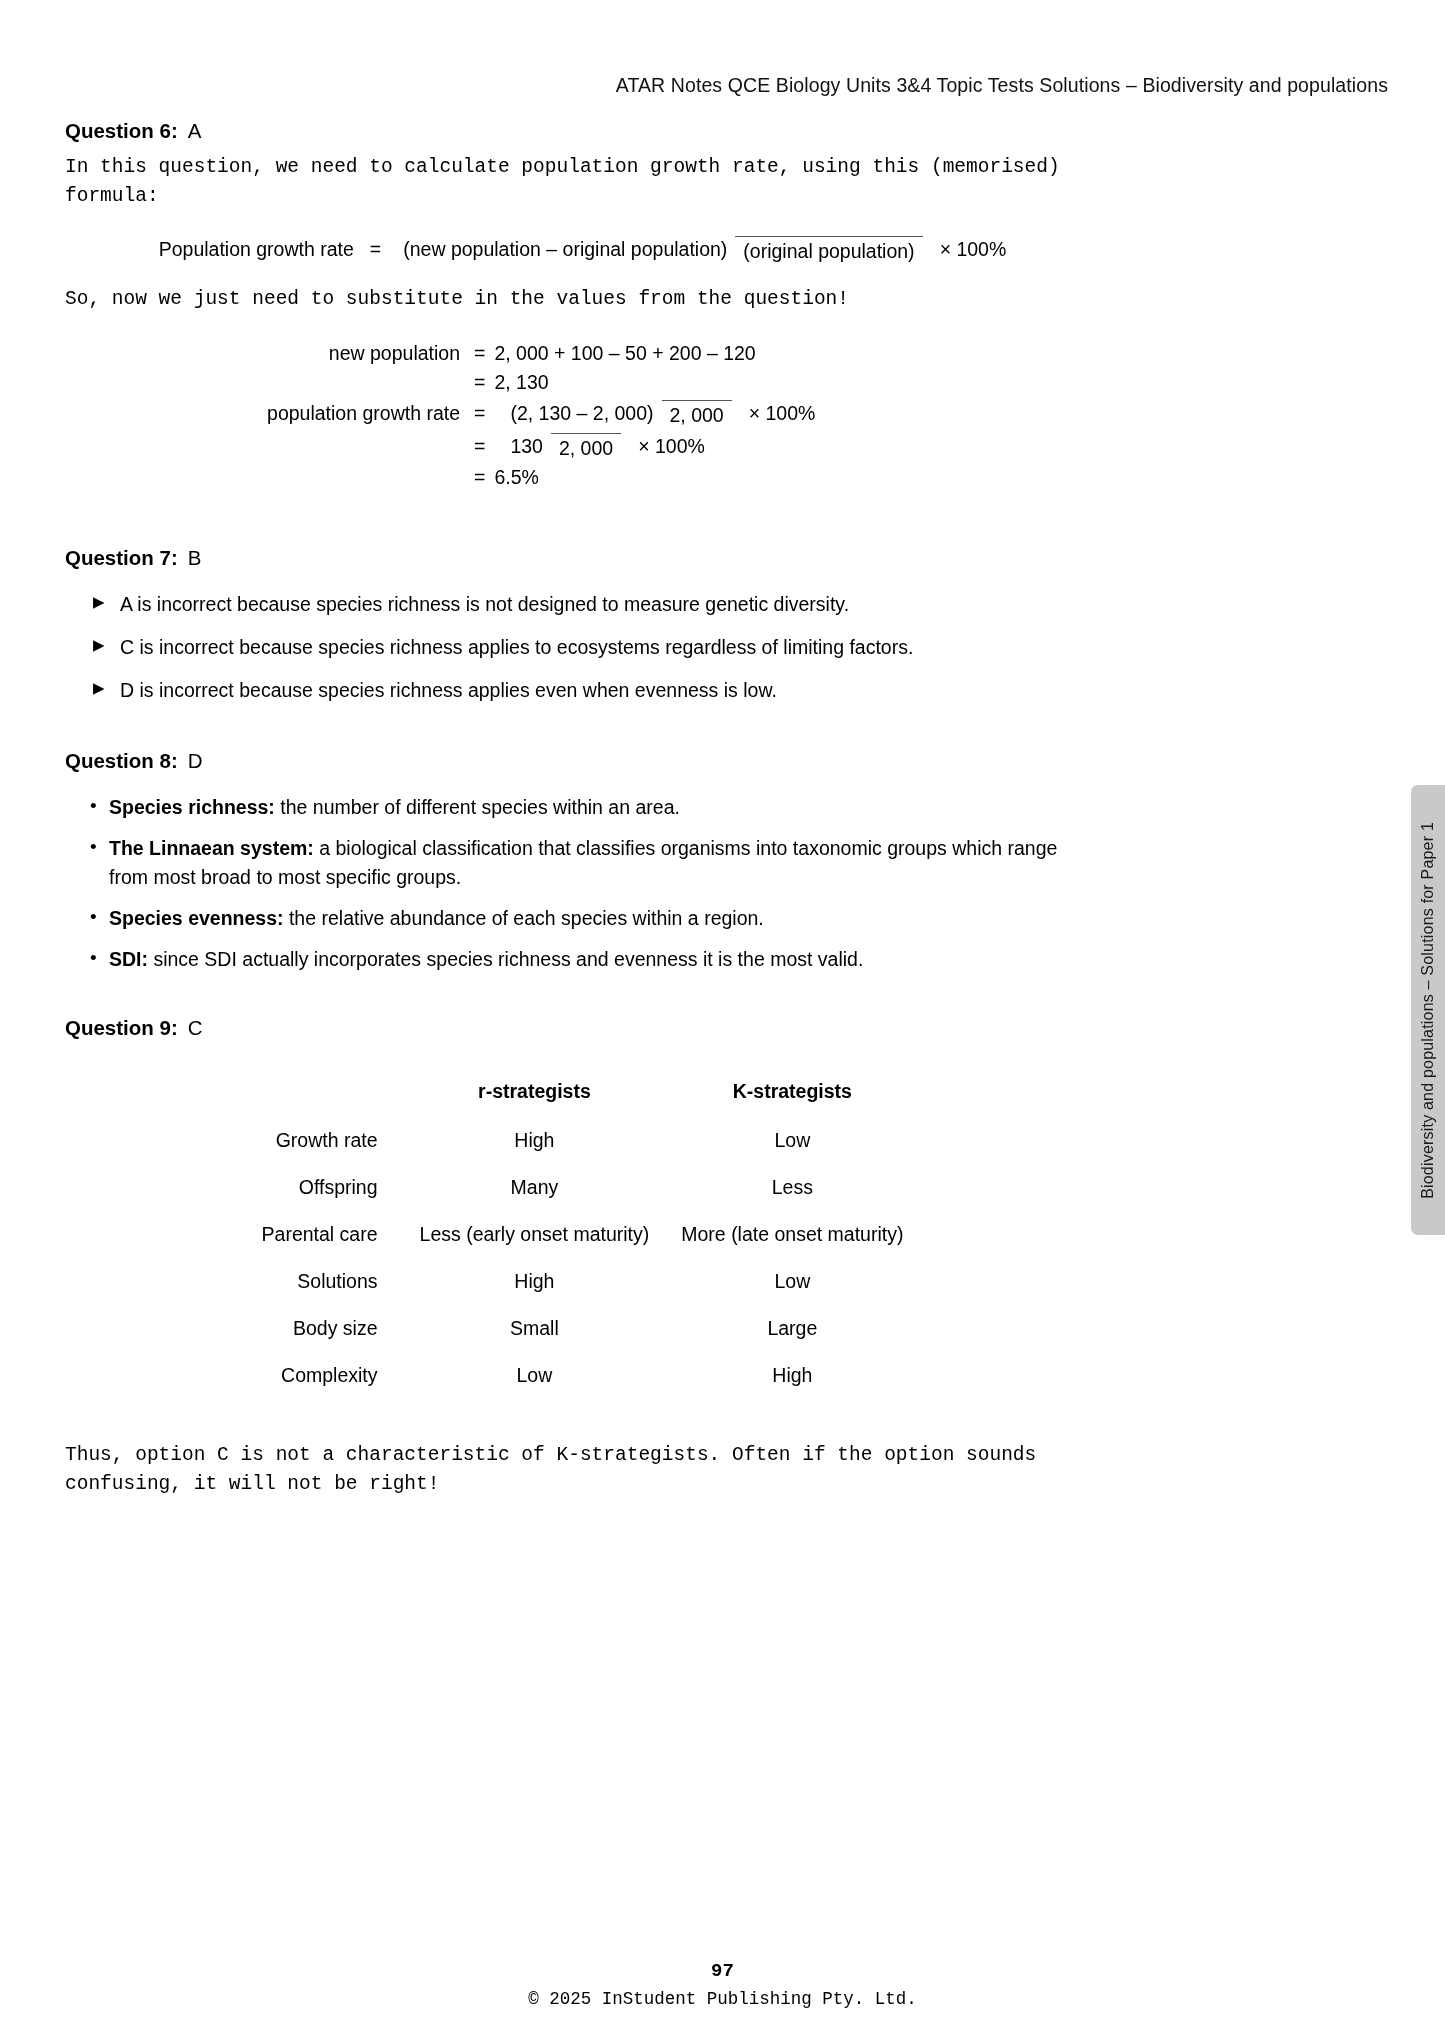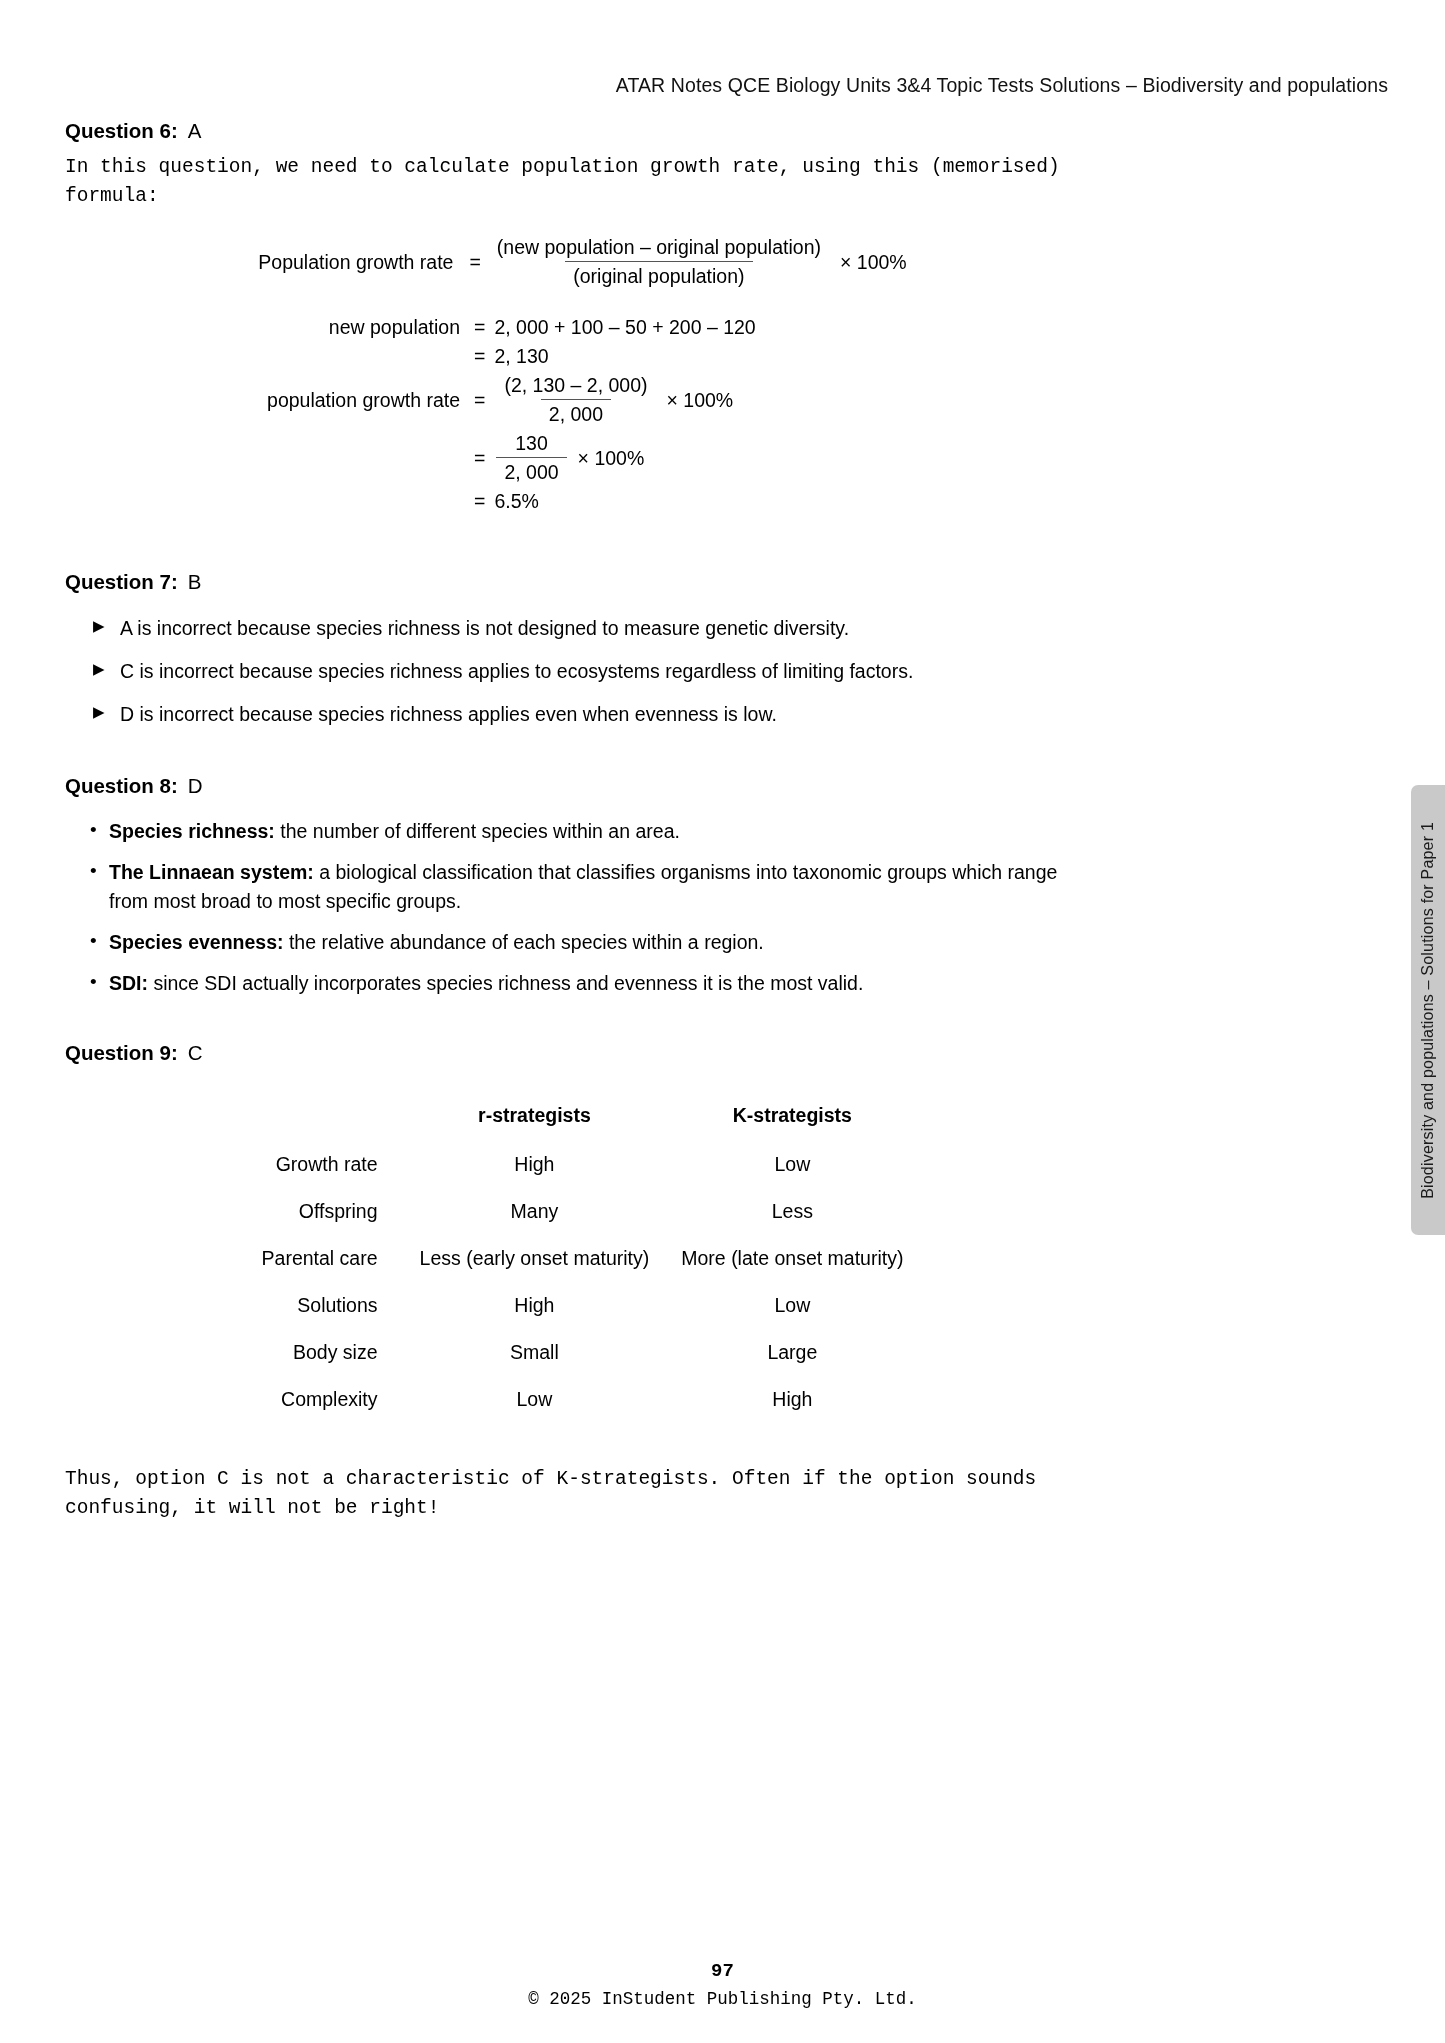--- a/index.html
+++ b/index.html
@@ -77,24 +77,24 @@
   .math-lhs {
     text-align: right;
     padding-right: 10px;
     white-space: nowrap;
   }
   .math-eq {
     padding: 0 6px;
   }
   .frac {
     display: inline-flex;
-    flex-direction: column;
-    align-items: center;
+    flex-direction: row;
+    align-items: flex-end;
     vertical-align: middle;
-    margin: 0 2px;
+    margin: 0 8px;
   }
   .frac .num {
     padding: 0 8px 2px 8px;
     white-space: nowrap;
   }
   .frac .den {
     padding: 3px 8px 0 8px;
     border-top: 1.6px solid #555;
     white-space: nowrap;
   }
@@ -240,20 +240,21 @@
         <span class="math-lhs">Population growth rate</span>
         <span class="math-eq">=</span>
         <span class="frac">
           <span class="num">(new population – original population)</span>
           <span class="den">(original population)</span>
         </span>
         <span class="math-tail">× 100%</span>
       </div>
     </div>
 
+    <p class="para nojustify">So, now we just need to substitute in the values from the question!</p>
 
     <div class="eq-group">
       <div class="eq-line">
         <span class="eq-lhs">new population</span>
         <span class="eq-rhs">
           <span class="eq-sign">=</span>
           <span>2, 000 + 100 – 50 + 200 – 120</span>
         </span>
       </div>
       <div class="eq-line">

